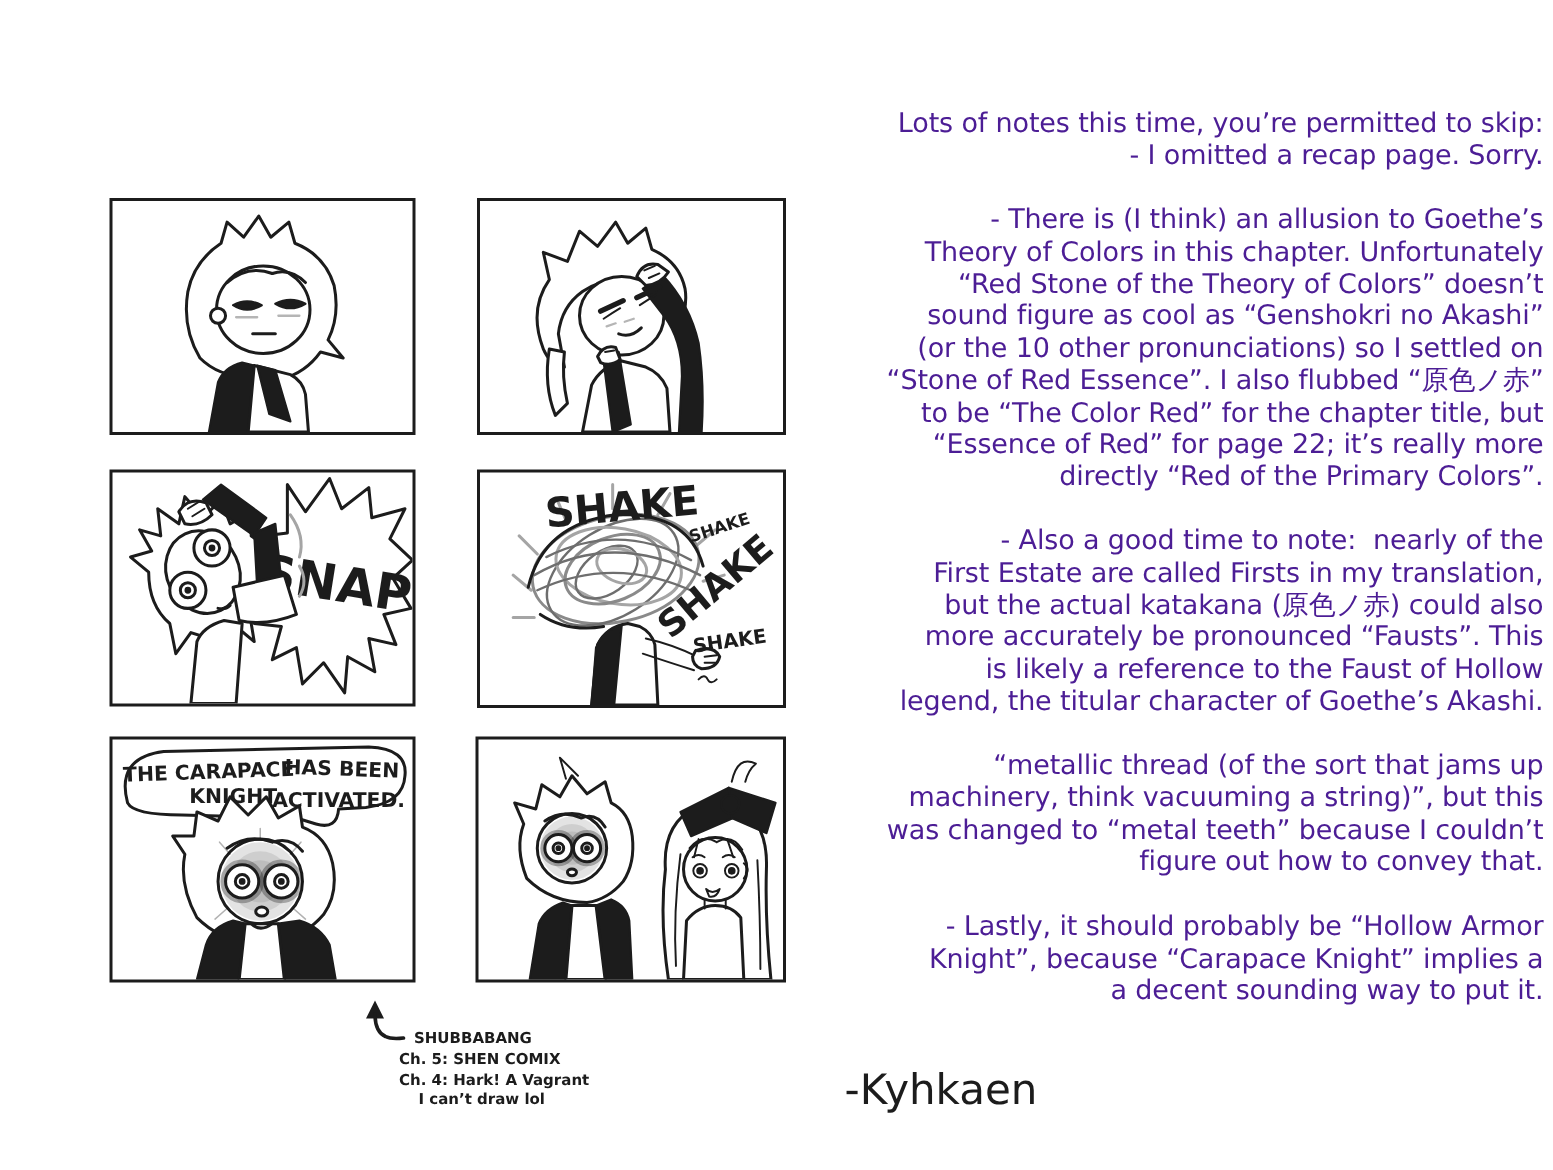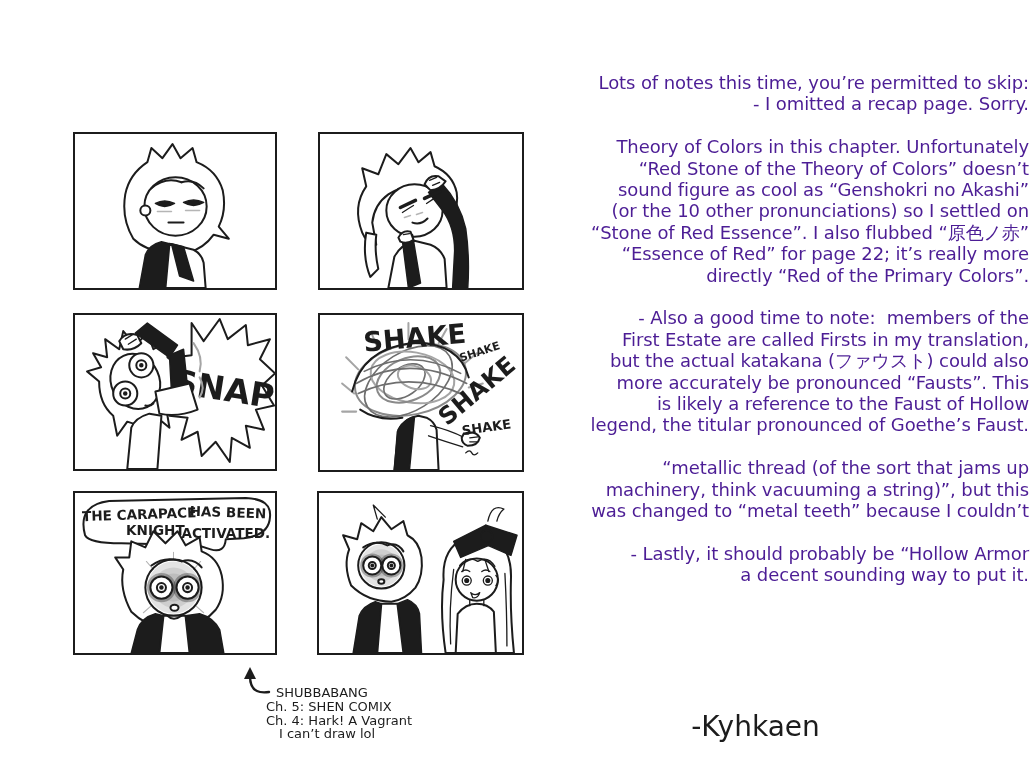--- a/index.html
+++ b/index.html
@@ -31,27 +31,27 @@
   .panel svg .shadeC{fill:rgba(0,0,0,0.08);stroke:none;}
   .panel svg .halo{stroke:rgba(0,0,0,0.28);fill:none;stroke-width:3;}
   .panel svg .scr{stroke:rgba(0,0,0,0.30);fill:none;stroke-width:1;}
   .panel svg text{fill:#1c1c1c;stroke:none;font-family:"DejaVu Sans",sans-serif;font-weight:bold;}
   
   .credits{position:absolute;left:240px;top:666px;}
   .credit-arrow{position:absolute;left:0;top:0;width:32px;height:32px;}
   .credit-arrow path{stroke:#1c1c1c;stroke-width:2.4;fill:none;stroke-linecap:round;}
   .credit-arrow polygon{fill:#1c1c1c;}
   .credit-lines{position:absolute;left:26px;top:20px;width:200px;}
-  .credit-line{font-size:13px;line-height:13.8px;white-space:pre;color:#1c1c1c;}
+  .credit-line{font-size:10px;line-height:13.8px;white-space:pre;color:#1c1c1c;font-weight:bold;}
   .credit-line:nth-child(1){margin-left:10px;}
   .credit-line:nth-child(4){margin-left:13px;}
   
   .notes{position:absolute;left:563px;top:72px;width:466px;}
   .note-line{font-size:18px;line-height:21.4px;min-height:21.4px;white-space:pre;letter-spacing:-0.1px;color:#4c1d95;text-align:right;}
-  .signature{position:absolute;left:563px;top:710px;width:385px;text-align:center;font-size:28px;color:#1c1c1c;}
+  .signature{position:absolute;left:563px;top:710px;width:385px;text-align:left;font-size:28px;color:#1c1c1c;}
 </style>
 </head>
 <body>
 
 <div class="page">
 
   <div class="panel" id="p1">
     <svg viewBox="0 0 199 153" preserveAspectRatio="none">
       <path class="wh" d="M58,104 Q46,84 50,60 Q54,40 72,28 L76,14 L87,24 L97,10 L105,24 L117,14 L121,28 Q141,36 147,56 Q151,76 143,92 L153,104 L138,100 Q128,114 112,118 L101,126 L95,116 Q72,118 58,104 Z"></path>
       <ellipse class="wh" cx="100" cy="72" rx="31" ry="29"></ellipse>
@@ -217,38 +217,42 @@
         <div class="credit-line">Ch. 5: SHEN COMIX</div>
         <div class="credit-line">Ch. 4: Hark! A Vagrant</div>
         <div class="credit-line">I can’t draw lol</div>
       </div>
   </div>
 
   <div class="notes">
       <div class="note-line">Lots of notes this time, you’re permitted to skip:</div>
       <div class="note-line">  - I omitted a recap page. Sorry.</div>
       <div class="note-line"></div>
+      <div class="note-line">  - There is (I think) an allusion to Goethe’s</div>
       <div class="note-line">Theory of Colors in this chapter. Unfortunately</div>
       <div class="note-line">“Red Stone of the Theory of Colors” doesn’t</div>
       <div class="note-line">sound figure as cool as “Genshokri no Akashi”</div>
       <div class="note-line">(or the 10 other pronunciations) so I settled on</div>
       <div class="note-line">“Stone of Red Essence”. I also flubbed “原色ノ赤”</div>
+      <div class="note-line">to be “The Color Red” for the chapter title, but</div>
       <div class="note-line">“Essence of Red” for page 22; it’s really more</div>
       <div class="note-line">directly “Red of the Primary Colors”.</div>
       <div class="note-line"></div>
-      <div class="note-line">  - Also a good time to note:  members of the</div>
+      <div class="note-line">  - Also a good time to note:  nearly of the</div>
       <div class="note-line">First Estate are called Firsts in my translation,</div>
-      <div class="note-line">but the actual katakana (ファウスト) could also</div>
+      <div class="note-line">but the actual katakana (原色ノ赤) could also</div>
       <div class="note-line">more accurately be pronounced “Fausts”. This</div>
       <div class="note-line">is likely a reference to the Faust of Hollow</div>
-      <div class="note-line">legend, the titular pronounced of Goethe’s Faust.</div>
+      <div class="note-line">legend, the titular character of Goethe’s Akashi.</div>
       <div class="note-line"></div>
       <div class="note-line">“metallic thread (of the sort that jams up</div>
       <div class="note-line">machinery, think vacuuming a string)”, but this</div>
       <div class="note-line">was changed to “metal teeth” because I couldn’t</div>
+      <div class="note-line">figure out how to convey that.</div>
       <div class="note-line"></div>
       <div class="note-line">  - Lastly, it should probably be “Hollow Armor</div>
+      <div class="note-line">Knight”, because “Carapace Knight” implies a</div>
       <div class="note-line">a decent sounding way to put it.</div>
     </div>
 
   <div class="signature">-Kyhkaen</div>
 
 </div>
 
 </body></html>

